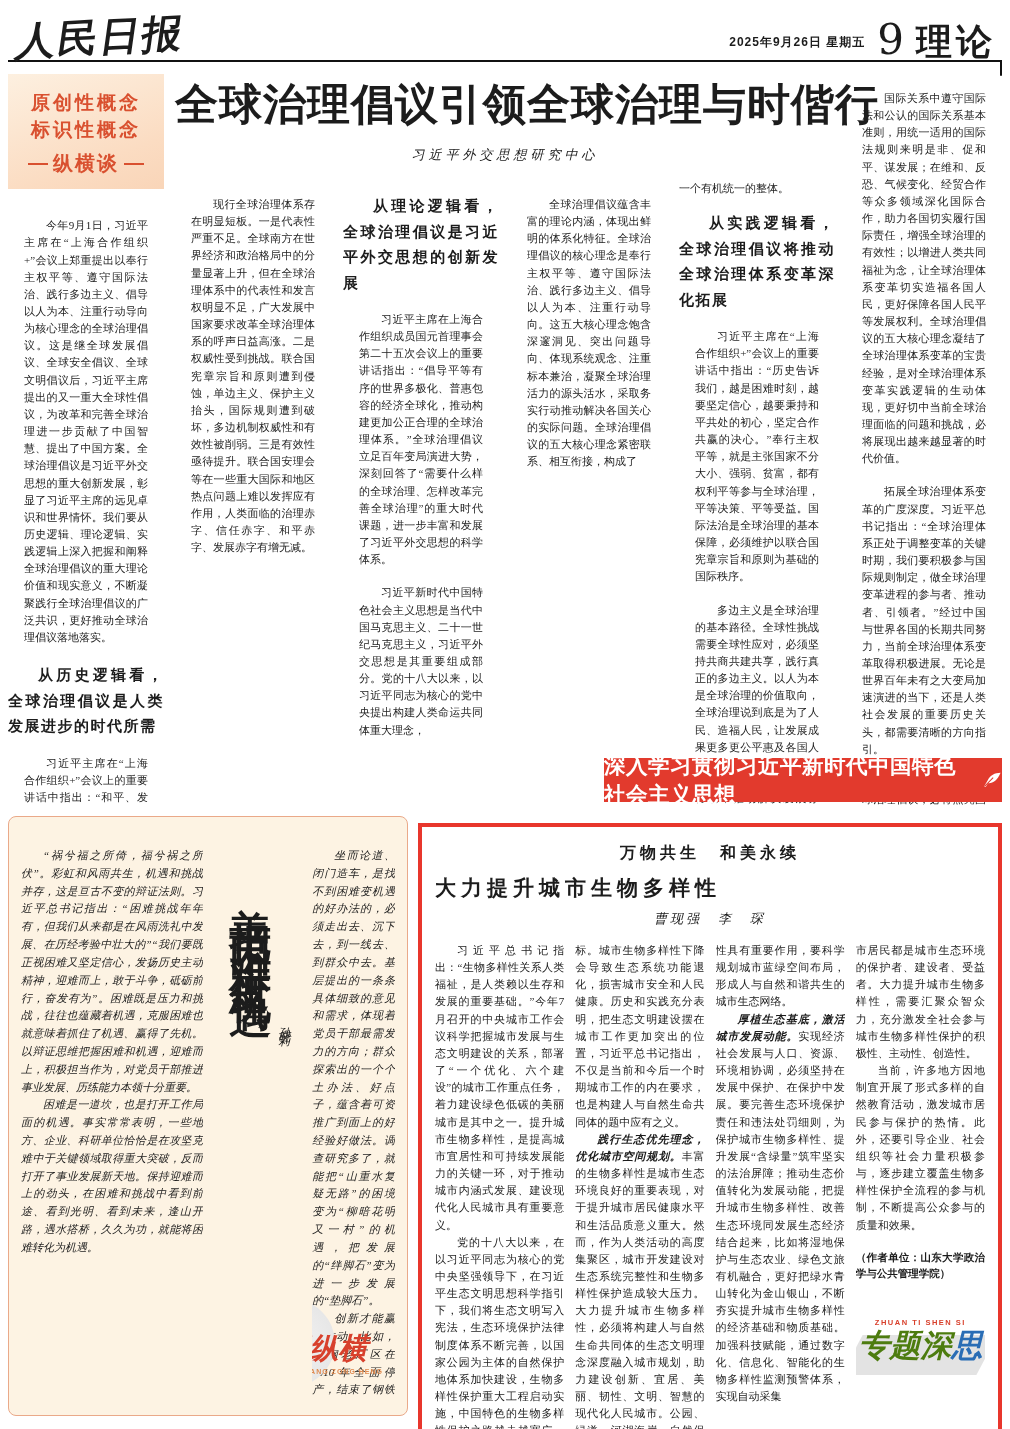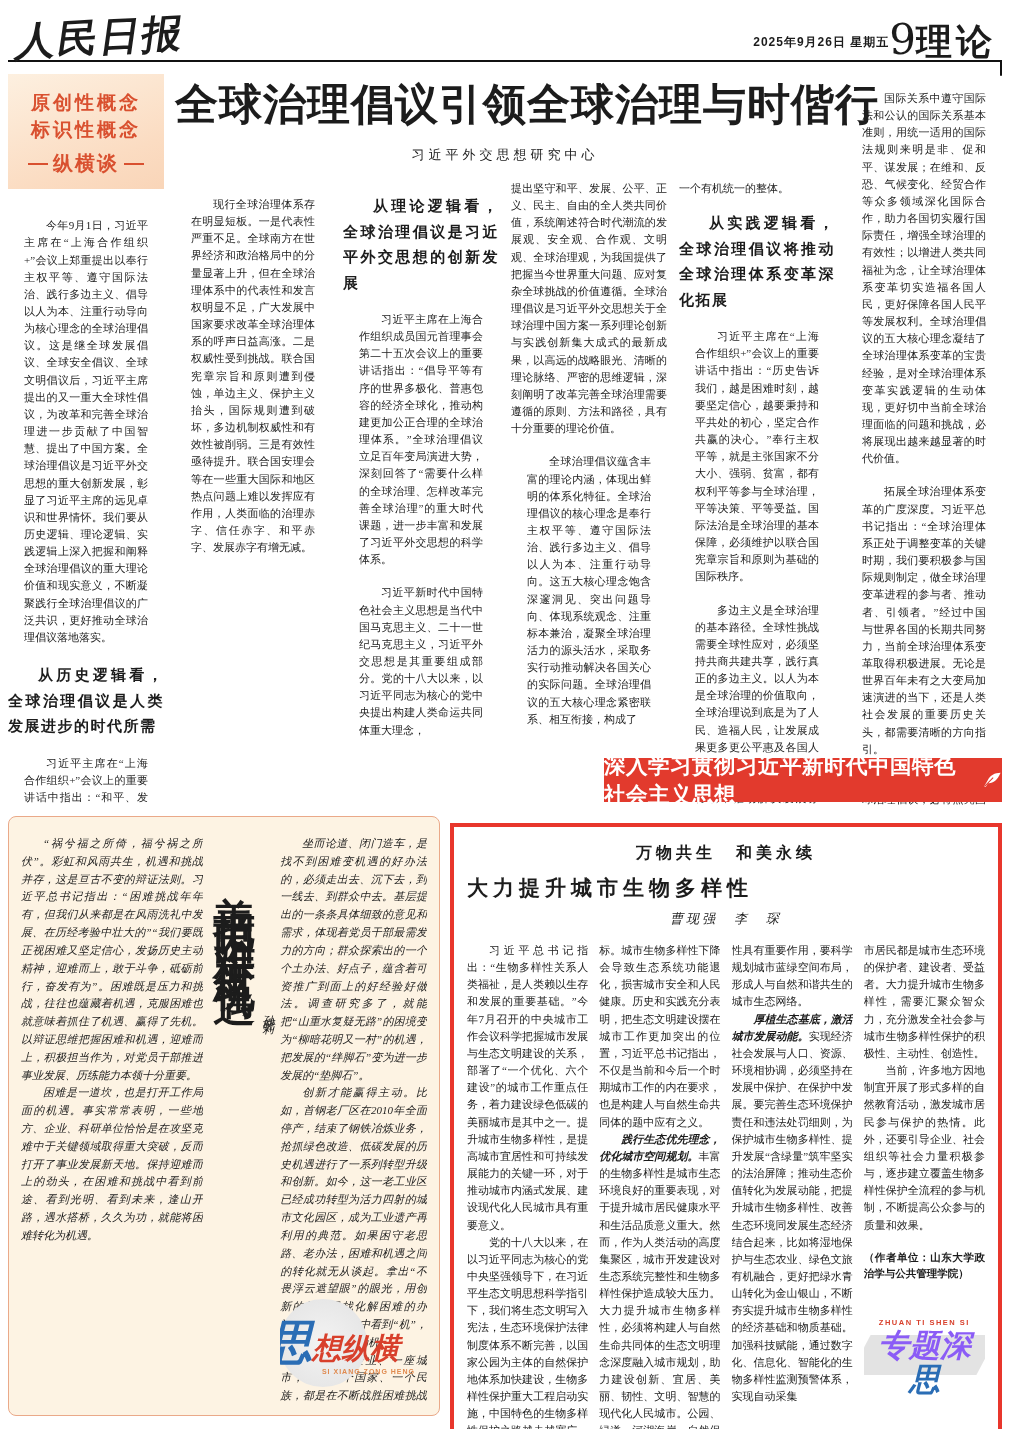--- a/index.html
+++ b/index.html
@@ -3,54 +3,54 @@
 <meta charset="utf-8">
 <style>
   html,body{margin:0;padding:0;background:#fff;}
   .page{position:relative;width:1010px;height:1429px;background:#fff;overflow:hidden;
         font-family:"Liberation Serif","DejaVu Serif",serif;color:#1c1c1c;}
   
   .header{height:54px;margin:0 8px;display:flex;justify-content:space-between;align-items:flex-end;
           border-bottom:2.5px solid #111;position:relative;padding:4px 2px 2px;}
   .header:after{content:"";position:absolute;right:0;bottom:-16px;width:2.5px;height:16px;background:#111;border-radius:0 0 2px 2px;}
   .masthead{font-weight:900;font-size:40px;line-height:1;transform:skew(-8deg,-3deg);letter-spacing:2px;padding-left:6px;}
-  .hdr-right{display:flex;align-items:flex-end;gap:0;}
+  .hdr-right{display:flex;align-items:flex-end;gap:12px;}
   .hdr-date{font-family:"Liberation Sans",sans-serif;font-weight:bold;font-size:12px;padding-bottom:7px;letter-spacing:1px;}
   .hdr-no{font-size:42px;line-height:.85;font-family:"DejaVu Serif",serif;}
   .hdr-sec{font-family:"Liberation Sans",sans-serif;font-weight:bold;font-size:36px;line-height:.9;letter-spacing:4px;padding-right:4px;}
   
   .main{display:flex;gap:11px;padding:12px 8px 0;height:744px;box-sizing:border-box;position:relative;}
   .bt{font-size:11px;line-height:1.56;text-align:justify;}
   .bt p{margin:16px;text-indent:2em;}
   .lead{font-size:11px;line-height:1.56;text-align:justify;text-indent:0;}
   .sub-head{font-family:"Liberation Sans",sans-serif;font-weight:bold;font-size:15px;line-height:1.7;
             letter-spacing:1.5px;text-indent:2em;text-align:justify;margin:13px 0;}
   .left-rail{width:156px;flex:none;overflow:hidden;}
   .kicker-box{background:linear-gradient(160deg,#fdf0e0,#fbdcc2 70%,#f9d5b8);color:#d9502f;text-align:center;
               padding:16px 20px 12px;margin-bottom:28px;}
   .kicker-line{font-family:"Liberation Sans",sans-serif;font-weight:bold;font-size:19px;letter-spacing:3px;line-height:1.4;}
   .kicker-tag{display:flex;align-items:center;gap:5px;margin-top:7px;font-weight:bold;font-size:20px;letter-spacing:2px;}
   .kicker-tag:before,.kicker-tag:after{content:"";flex:1;height:2px;background:#d9502f;}
   .center{flex:1;display:flex;flex-direction:column;min-width:0;}
   .headline{font-family:"Liberation Sans",sans-serif;font-weight:900;font-size:43px;text-align:center;
             letter-spacing:1px;margin:2px 0 12px;white-space:nowrap;}
-  .byline{text-align:center;font-size:13px;letter-spacing:4px;margin-bottom:16px;}
+  .byline{text-align:center;font-style:italic;font-size:13px;letter-spacing:4px;margin-bottom:16px;}
   .cols{display:flex;gap:12px;flex:1;overflow:hidden;}
   .col{flex:1;overflow:hidden;min-width:0;}
   .col-d{padding-bottom:56px;box-sizing:border-box;}
   .right-rail{width:156px;flex:none;overflow:hidden;}
   .signature{text-align:right;font-weight:bold;font-size:11px;margin-top:6px;}
   .banner{position:absolute;right:8px;bottom:4px;width:398px;height:44px;background:#e23a2d;color:#fff;
           display:flex;align-items:center;justify-content:center;font-family:"Liberation Sans",sans-serif;
           font-weight:bold;font-size:21.5px;letter-spacing:.5px;}
   .banner .quill{width:26px;height:26px;margin-left:6px;transform:rotate(8deg);}
   
   .bottom{display:flex;gap:10px;padding:10px 8px 8px;height:618px;box-sizing:border-box;}
-  .left-feature{width:432px;flex:none;background:#fdf3e3;border:1.5px solid #eaa989;border-radius:8px;
-                position:relative;padding:18px 12px 14px;box-sizing:border-box;display:flex;gap:4px;}
+  .left-feature{width:400px;flex:none;background:#fdf3e3;border:1.5px solid #eaa989;border-radius:8px;
+                position:relative;padding:30px 12px 14px;box-sizing:border-box;display:flex;gap:20px;}
   .lf-col{font-size:11px;line-height:1.62;font-style:italic;text-align:justify;overflow:hidden;}
   .lf-col p{margin:0;text-indent:2em;}
   .lf-col1{width:182px;flex:none;}
   .lf-mid{flex:none;display:flex;}
   .lf-title{writing-mode:vertical-rl;text-orientation:upright;font-size:42px;font-weight:900;
             letter-spacing:15px;line-height:1.1;margin:26px 2px 0 4px;}
   .lf-author{writing-mode:vertical-rl;text-orientation:upright;font-size:12px;font-style:italic;
              margin-top:170px;letter-spacing:4px;}
   .lf-col2{flex:1;padding-bottom:104px;position:relative;}
   .sx-logo{position:absolute;right:10px;bottom:10px;width:168px;height:96px;display:flex;align-items:center;
@@ -71,21 +71,21 @@
   .rf-cols{display:flex;gap:11px;flex:1;overflow:hidden;}
   .rf-col{flex:1;font-size:10.5px;line-height:1.58;text-align:justify;overflow:hidden;min-width:0;}
   .rf-col p{margin:0;text-indent:2em;}
   .rf-col p b{font-style:italic;}
   .rf-note{font-weight:bold;font-size:10.5px;text-align:justify;margin-top:16px;}
   .zt-logo{position:relative;margin-top:34px;height:64px;}
   .zt-strip{position:absolute;left:-4px;top:18px;right:-2px;height:40px;background:#d9d9d9;transform:skew(-28deg);opacity:.75;}
   .zt-cap{position:relative;text-align:center;font-size:7.5px;color:#d8402c;font-weight:bold;
           letter-spacing:1.5px;font-family:"Liberation Sans",sans-serif;}
   .zt-chars{position:relative;text-align:center;font-weight:900;font-style:italic;font-size:31px;line-height:1.1;}
-  .zt-red{color:#8b5cf6;}
+  .zt-red{color:#4d7c0f;}
   .zt-blue{color:#2a6db5;}
 </style>
 </head>
 <body>
 
 <div class="page">
 
   <div class="header">
     <div class="masthead">人民日报</div>
     <div class="hdr-right">
@@ -124,21 +124,20 @@
             </div>
         </div>
         <div class="col">
           <div class="sub-head">从理论逻辑看，全球治理倡议是习近平外交思想的创新发展</div>
           <div class="bt">
               <p>习近平主席在上海合作组织成员国元首理事会第二十五次会议上的重要讲话指出：“倡导平等有序的世界多极化、普惠包容的经济全球化，推动构建更加公正合理的全球治理体系。”全球治理倡议立足百年变局演进大势，深刻回答了“需要什么样的全球治理、怎样改革完善全球治理”的重大时代课题，进一步丰富和发展了习近平外交思想的科学体系。</p>
               <p>习近平新时代中国特色社会主义思想是当代中国马克思主义、二十一世纪马克思主义，习近平外交思想是其重要组成部分。党的十八大以来，以习近平同志为核心的党中央提出构建人类命运共同体重大理念，</p>
             </div>
         </div>
         <div class="col">
-          <div class="lead">提出坚守和平、发展、公平、正义、民主、自由的全人类共同价值，系统阐述符合时代潮流的发展观、安全观、合作观、文明观、全球治理观，为我国提供了把握当今世界重大问题、应对复杂全球挑战的价值遵循。全球治理倡议是习近平外交思想关于全球治理中国方案一系列理论创新与实践创新集大成式的最新成果，以高远的战略眼光、清晰的理论脉络、严密的思维逻辑，深刻阐明了改革完善全球治理需要遵循的原则、方法和路径，具有十分重要的理论价值。</div>
           <div class="bt">
               <p>全球治理倡议蕴含丰富的理论内涵，体现出鲜明的体系化特征。全球治理倡议的核心理念是奉行主权平等、遵守国际法治、践行多边主义、倡导以人为本、注重行动导向。这五大核心理念饱含深邃洞见、突出问题导向、体现系统观念、注重标本兼治，凝聚全球治理活力的源头活水，采取务实行动推动解决各国关心的实际问题。全球治理倡议的五大核心理念紧密联系、相互衔接，构成了</p>
             </div>
         </div>
         <div class="col col-d">
           <div class="lead">一个有机统一的整体。</div>
           <div class="sub-head">从实践逻辑看，全球治理倡议将推动全球治理体系变革深化拓展</div>
           <div class="bt">
               <p>习近平主席在“上海合作组织+”会议上的重要讲话中指出：“历史告诉我们，越是困难时刻，越要坚定信心，越要秉持和平共处的初心，坚定合作共赢的决心。”奉行主权平等，就是主张国家不分大小、强弱、贫富，都有权利平等参与全球治理，平等决策、平等受益。国际法治是全球治理的基本保障，必须维护以联合国宪章宗旨和原则为基础的国际秩序。</p>
               <p>多边主义是全球治理的基本路径。全球性挑战需要全球性应对，必须坚持共商共建共享，践行真正的多边主义。以人为本是全球治理的价值取向，全球治理说到底是为了人民、造福人民，让发展成果更多更公平惠及各国人民。行动导向是全球治理的重要保障，要采取务实行动，推动解决发展赤字、安全赤字，不断提升全球治理效能。</p>

